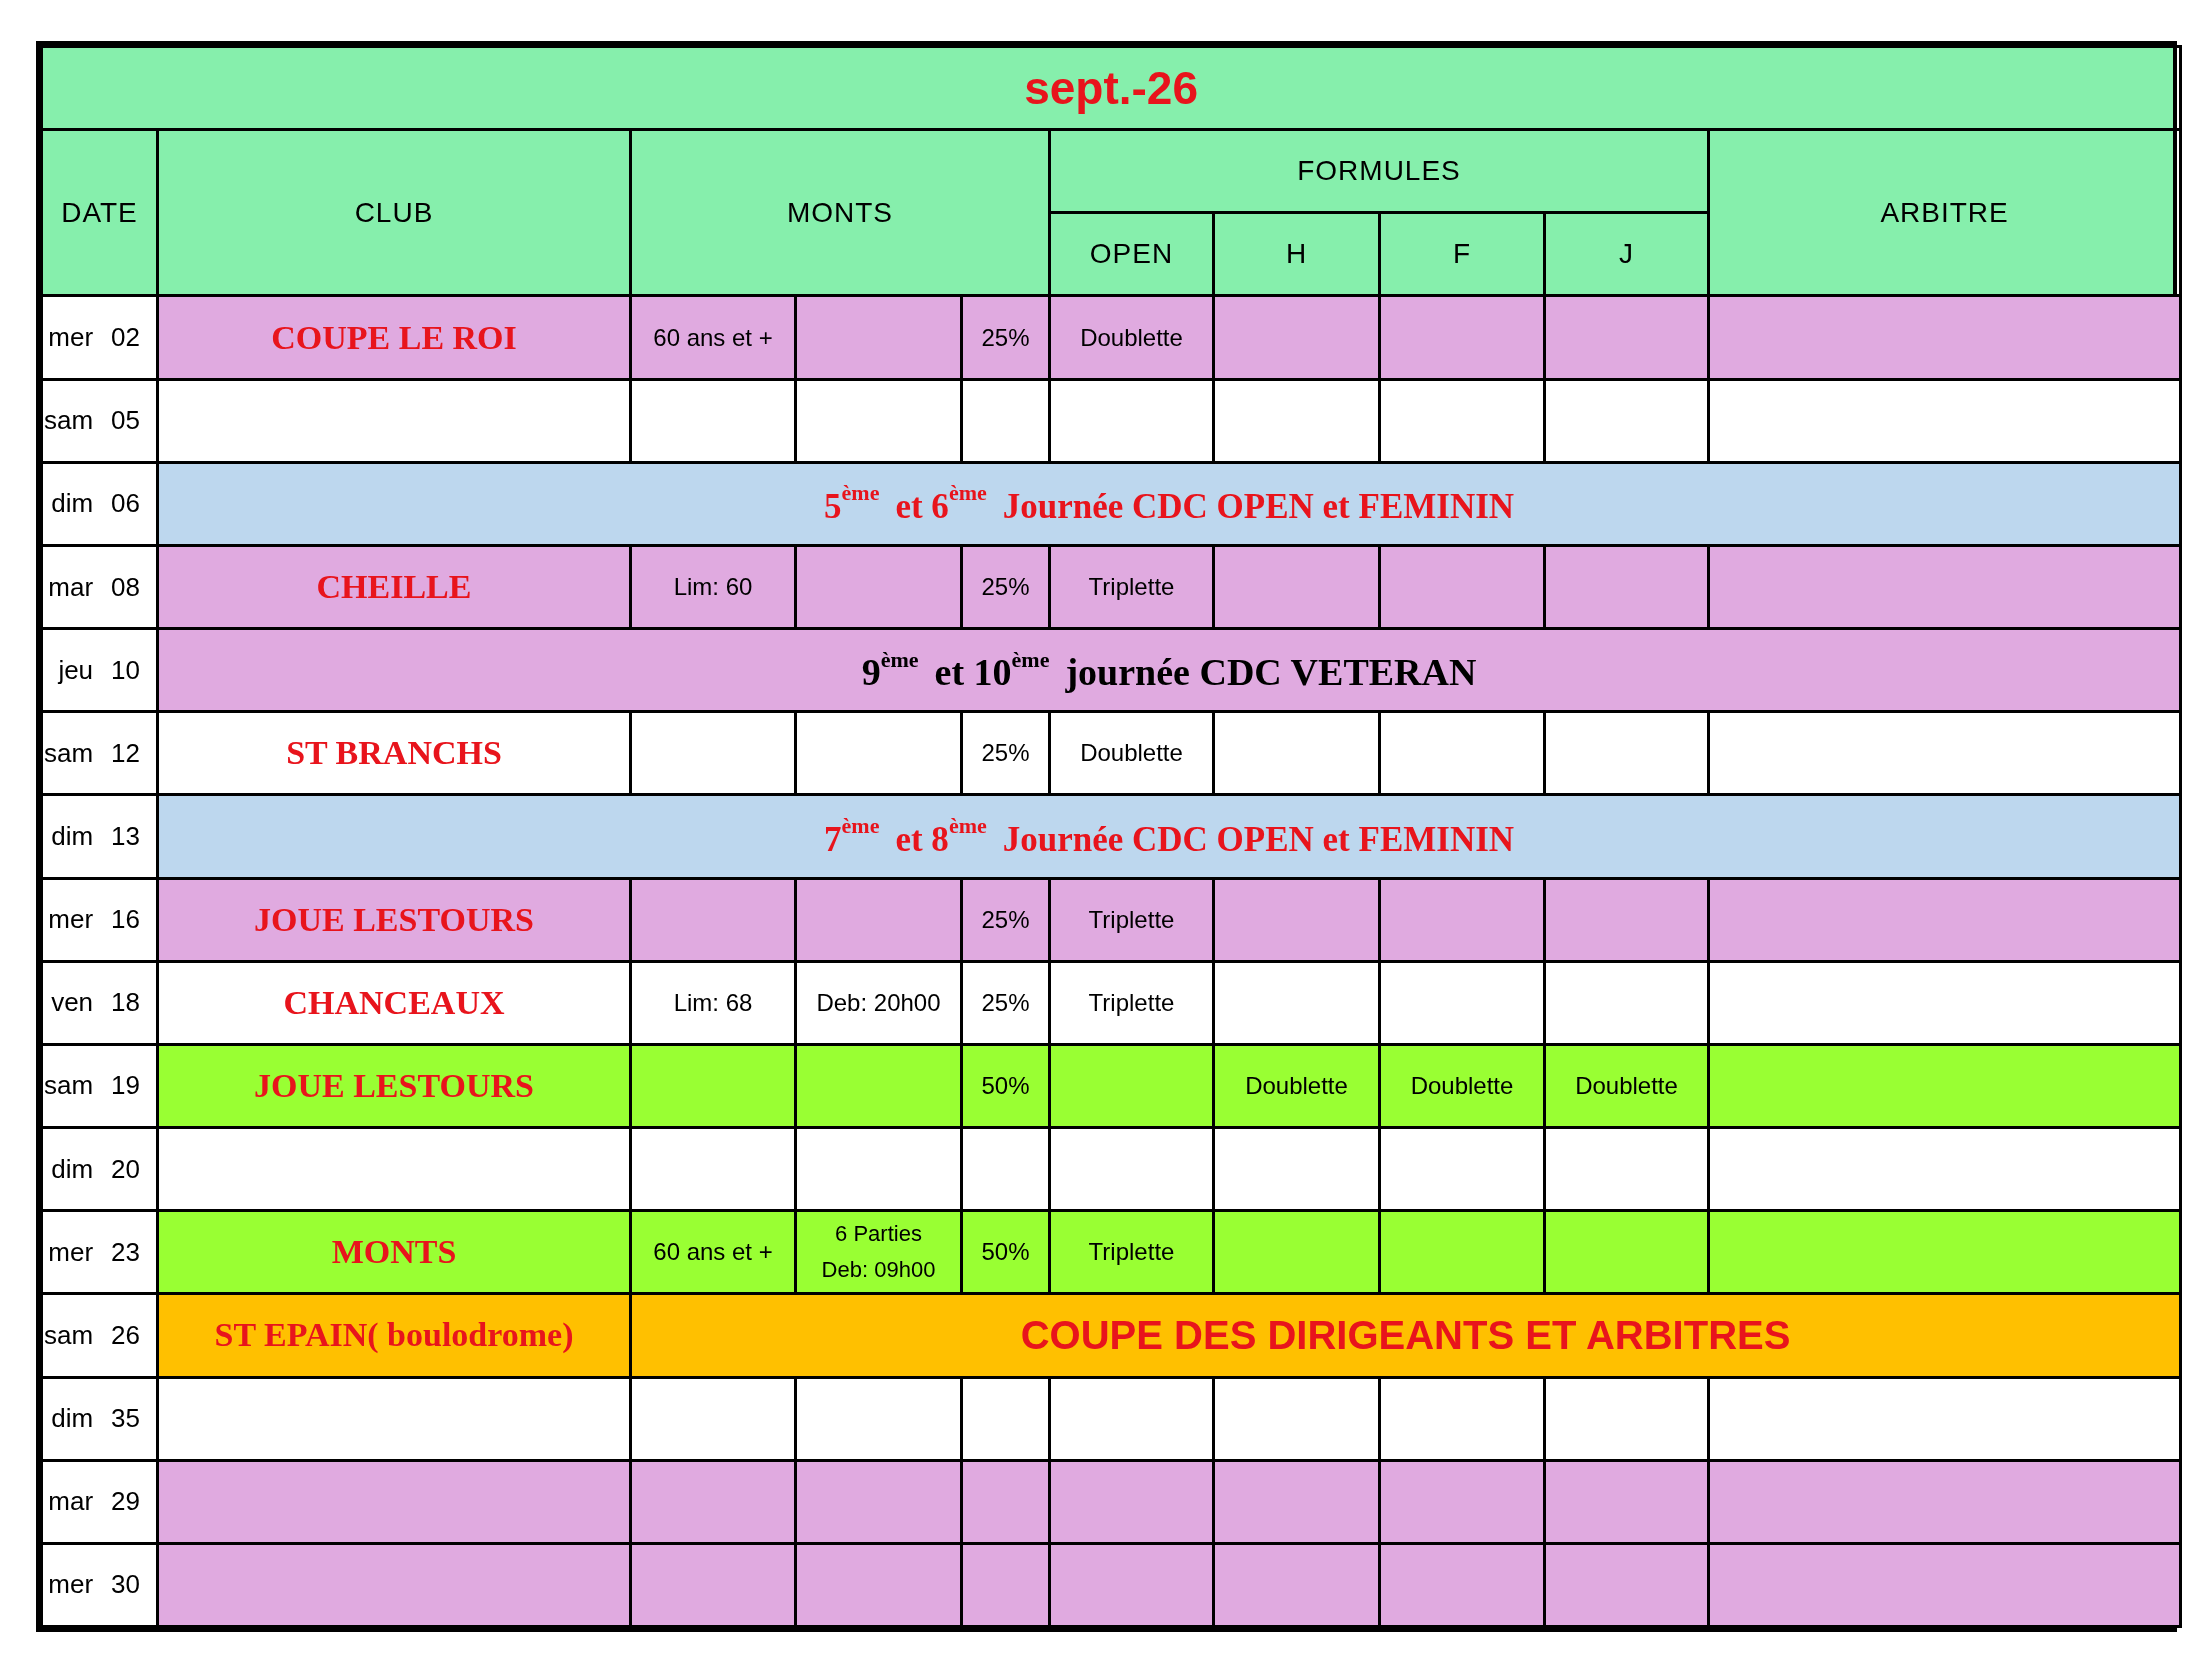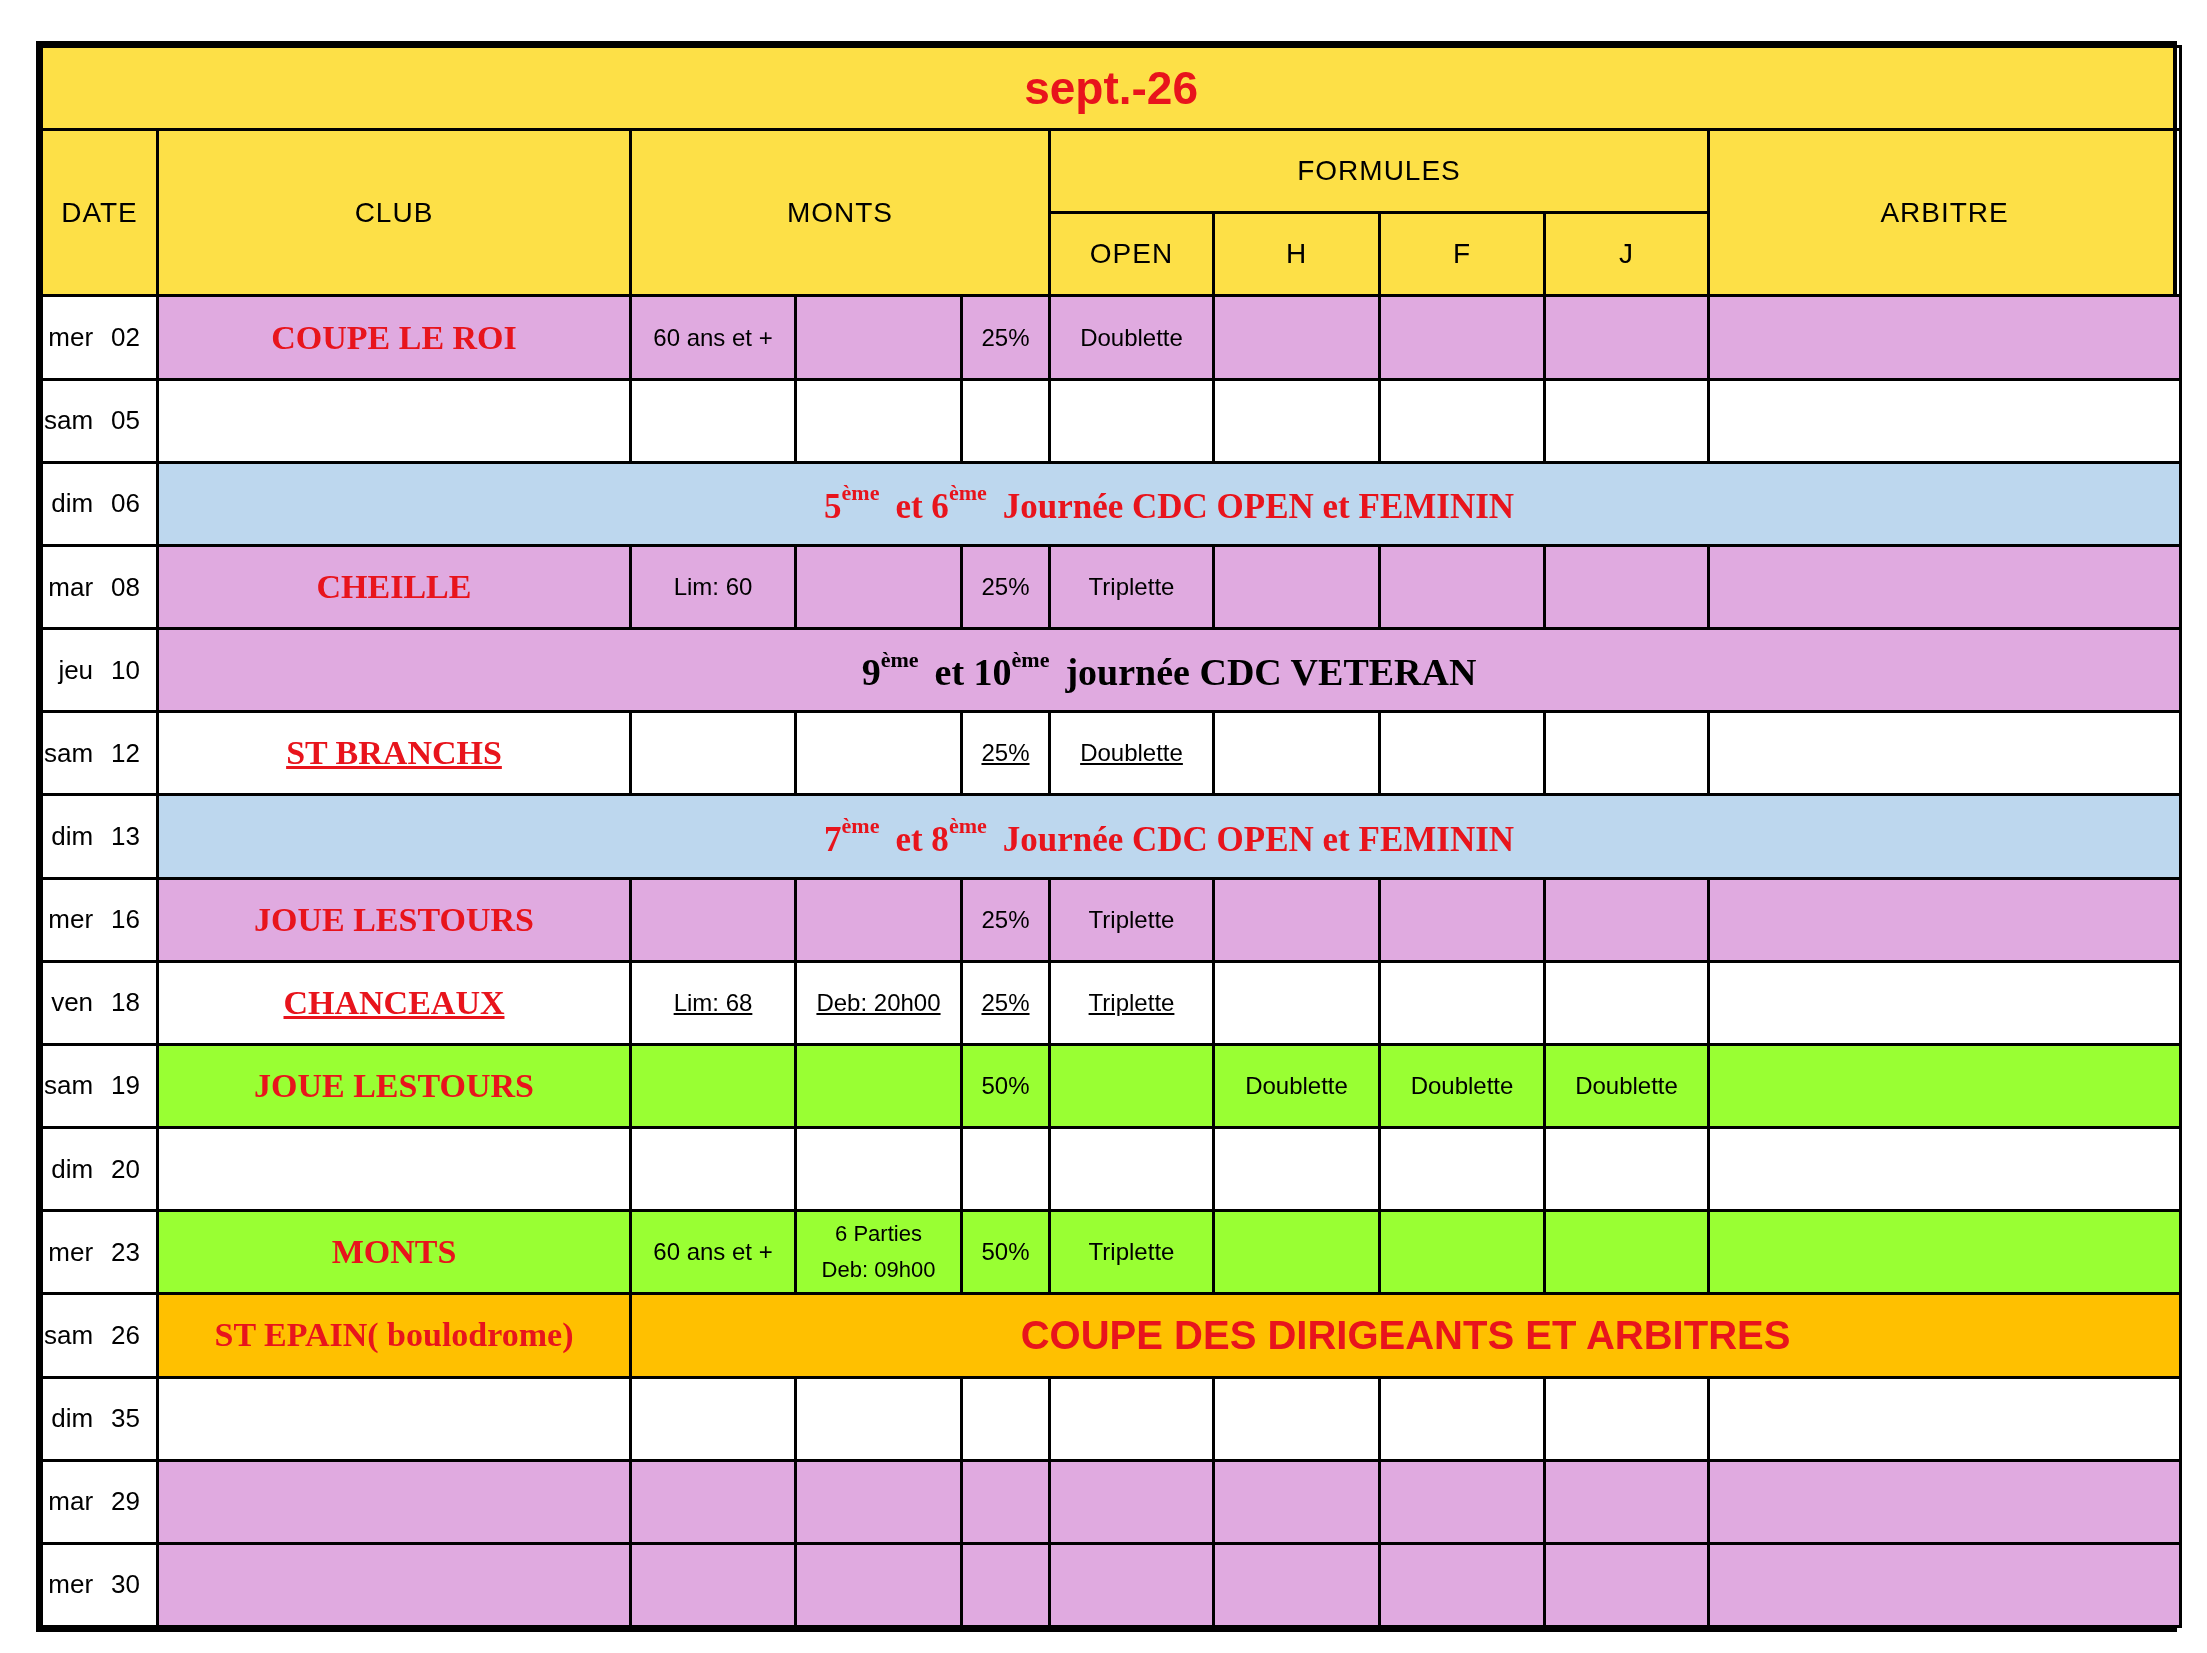--- a/index.html
+++ b/index.html
@@ -1,36 +1,36 @@
 <!DOCTYPE html>
 <html><head>
 <meta charset="utf-8">
 <style>
   html, body { margin:0; padding:0; background:#ffffff; }
   body { width:2208px; height:1653px; position:relative; overflow:hidden; }
-  .sheet { position:absolute; left:36px; top:41px; width:2141px; height:1591px; border:4px solid #000; box-sizing:border-box; background:#fde047; }
+  .sheet { position:absolute; left:36px; top:41px; width:2141px; height:1591px; border:4px solid #000; box-sizing:border-box; background:#86efac; }
   table { border-collapse:collapse; width:100%; height:100%; table-layout:fixed; }
   td, th { border:3px solid #000; padding:0; text-align:center; vertical-align:middle; overflow:hidden; white-space:nowrap; }
   th { font-family:"Liberation Sans", sans-serif; font-weight:normal; font-size:28px; color:#000; letter-spacing:1px; }
   .title-cell { height:79px; font-family:"Liberation Sans", sans-serif; font-weight:bold; font-size:46px; color:#e8141c; }
   .date { font-family:"Liberation Sans", sans-serif; font-size:26px; color:#000; text-align:right; padding-right:16px; background:#fff; }
   .date .dnum { display:inline-block; margin-left:18px; }
   .club { font-family:"Liberation Serif", serif; font-weight:bold; font-size:34px; color:#e8141c; }
   .cell { font-family:"Liberation Sans", sans-serif; font-size:24px; color:#000; }
   .cell.small { font-size:22px; line-height:36px; }
   .banner { font-family:"Liberation Serif", serif; font-weight:bold; font-size:35px; color:#e8141c; }
   .banner.black { color:#000; font-size:38px; }
   .banner sup { font-size:22px; vertical-align:18px; margin-right:16px;text-align:center; }
   .coupe { font-family:"Liberation Sans", sans-serif; font-weight:bold; font-size:40px; color:#e8141c; }
   tr.r td { height:79px; }
   .bg-pink { background:#e0aae0; }
   .bg-blue { background:#bdd7ee; }
   .bg-green { background:#99ff33; }
   .bg-orange { background:#ffc000; }
-  .bg-white { background:#ffffff;text-decoration:underline; }
+  .bg-white { background:#ffffff; }
 </style>
 </head>
 <body>
 
 <div class="sheet">
 <table>
   <colgroup>
     <col style="width:116px">
         <col style="width:473px">
         <col style="width:165px">

